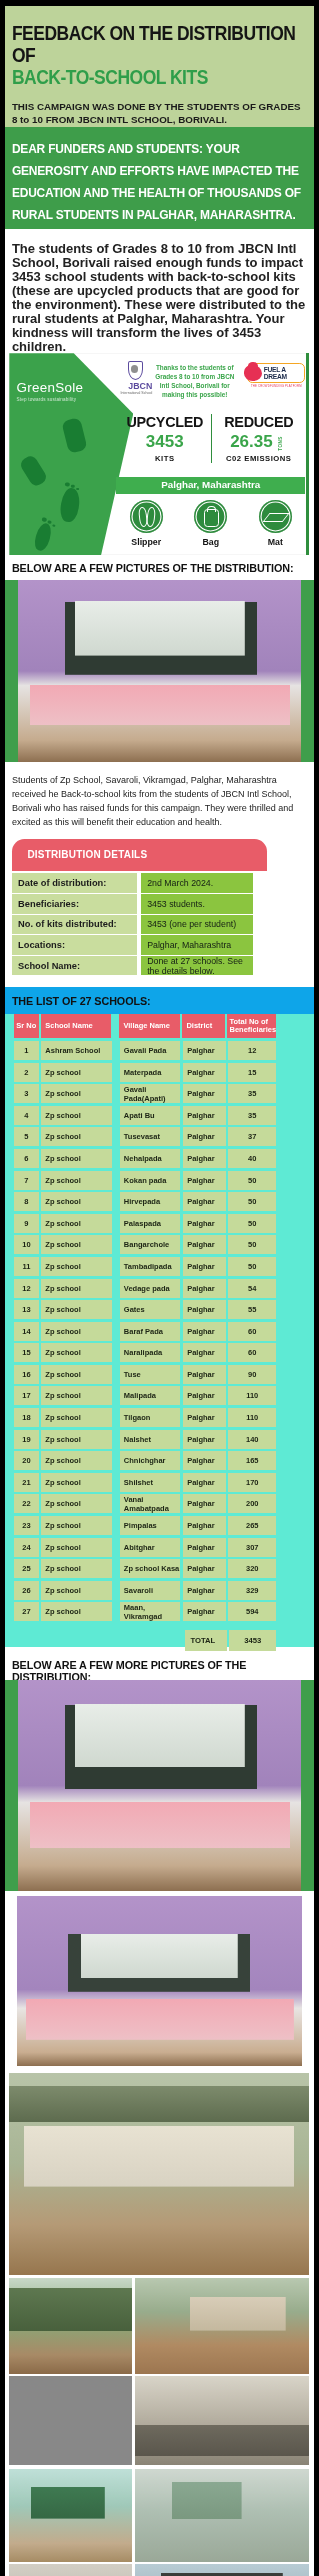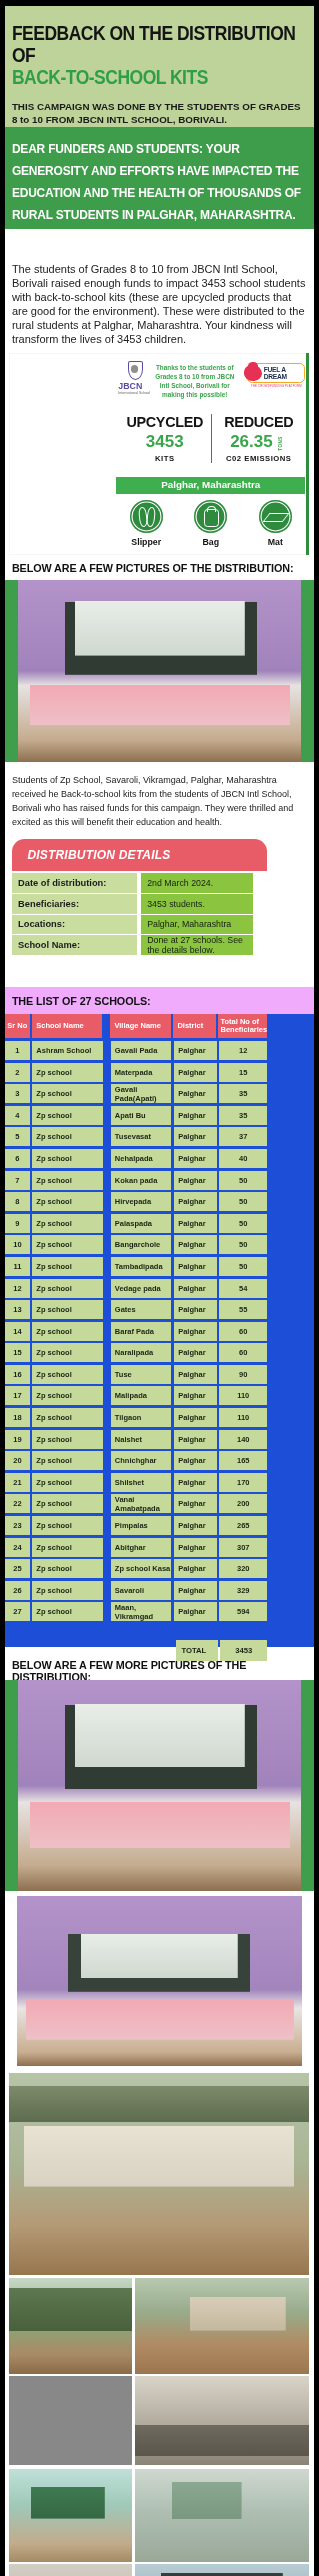--- a/index.html
+++ b/index.html
@@ -11,39 +11,39 @@
   
   .sec-top{height:121px;background:#bdd39a;padding:15.5px 6.7px 0;}
   .title1{font-size:17.5px;font-weight:800;color:#151515;letter-spacing:-0.5px;line-height:1.15;transform:scaleY(1.12);transform-origin:left top;}
   .title2{font-size:17.5px;font-weight:800;color:#2f9e4a;letter-spacing:-0.5px;line-height:1.15;transform:scaleY(1.12);transform-origin:left top;margin-top:4.1px;}
   .subtitle{margin-top:13.4px;font-size:9.8px;line-height:13px;font-weight:700;color:#1a1a1a;}
   .sec-hero{height:102px;background:#3e9d4a;padding:11.3px 6.7px 0;}
   .hero-text{color:#fff;font-size:12px;line-height:20px;font-weight:700;letter-spacing:-0.2px;transform:scaleY(1.1);transform-origin:left top;}
 
   .sec-letter{height:124px;padding:9.3px 6.7px 0;background:#fff;}
   .salutation{font-size:10.8px;font-weight:800;color:#111;}
-  .letter-body{margin-top:24px;font-size:11px;line-height:14px;color:#222;}
+  .letter-body{margin-top:4px;font-size:13px;line-height:14px;color:#222;font-weight:bold;}
   .dist-line{margin-top:22px;font-size:11.3px;font-weight:800;color:#111;}
 
   
   .sec-banner{height:202px;background:#fff;position:relative;padding:0;}
   .banner-box{position:absolute;left:4.1px;top:0;width:300px;height:202px;background:#fff;overflow:hidden;box-shadow:0 0 0 0.5px #eee inset;}
   .right-green-bar{position:absolute;right:0;top:0;bottom:0;width:3.6px;background:#2f8e3d;}
   .green-shape{position:absolute;left:0;top:0;height:100%;width:124px;background:#3ba24b;clip-path:polygon(0 0,52% 0,100% 30%,74% 100%,0 100%);}
   .gs-logo{position:absolute;left:7.2px;top:27px;color:#fff;}
   .gs-name{font-size:13.4px;font-weight:400;letter-spacing:0.3px;}
   .gs-tag{font-size:4.6px;color:rgba(255,255,255,0.75);margin-top:1.5px;letter-spacing:0.2px;}
   .print{position:absolute;background:#197d32;border-radius:7.2px;}
   .print.shoe1{width:18.5px;height:33px;left:56px;top:66px;transform:rotate(-14deg);}
   .print.shoe2{width:16.5px;height:30px;left:15.5px;top:103px;transform:rotate(-32deg);}
   .foot{position:absolute;background:#197d32;border-radius:50% 50% 45% 45%;}
   .foot.f1{width:17.5px;height:34px;left:52px;top:135px;transform:rotate(8deg);}
   .foot.f1::before,.foot.f2::before{content:"";position:absolute;top:-5.2px;left:1px;width:4.6px;height:4.6px;border-radius:50%;background:#197d32;box-shadow:5.7px 1px 0 -0.5px #197d32,10.8px 3.1px 0 -1px #197d32;}
   .foot.f2{width:14.4px;height:28px;left:27px;top:170px;transform:rotate(16deg);}
-  .jbcn-mini{position:absolute;left:109px;top:8.2px;width:34px;text-align:left;}
+  .jbcn-mini{position:absolute;left:109px;top:8.2px;width:34px;text-align:right;}
   .shield{width:15.5px;height:18.5px;margin:0 auto;border:1.5px solid #5c4b9e;border-radius:2.1px 2.1px 50% 50%/2.1px 2.1px 60% 60%;background:#fff;position:relative;}
   .shield::after{content:"";position:absolute;left:2.1px;top:3.1px;width:7.2px;height:7.2px;border-radius:50%;background:#8f8f8f;}
   .jbcn-mini-name{font-size:8.8px;font-weight:800;color:#5c4b9e;margin-top:1px;}
   .jbcn-mini-sub{font-size:3.6px;color:#666;margin-top:0.5px;}
   .thanks{position:absolute;left:145px;top:11.3px;width:81px;text-align:center;font-size:6.4px;line-height:8.8px;font-weight:800;color:#3aa54a;}
   .fuel{position:absolute;left:238px;top:10.3px;width:58px;}
   .fuel-box{border:1.5px solid #f5a623;border-radius:5.2px;padding:1.5px 3.1px 1.5px 15.5px;position:relative;background:#fff;}
   .fuel-cloud{position:absolute;left:-4.1px;top:1px;width:17.5px;height:15.5px;background:#e63054;border-radius:45% 55% 50% 50%;}
   .fuel-cloud::before{content:"";position:absolute;left:4.1px;top:-3.6px;width:9.3px;height:8.2px;background:#e63054;border-radius:50%;}
   .fuel-name{font-size:6.7px;line-height:7.2px;font-weight:800;color:#1b2a4a;letter-spacing:-0.3px;}
@@ -114,41 +114,41 @@
     linear-gradient(180deg,#cfd8d0 0%,#aebfb2 45%,#9aa898 100%);}
   .ph-slippers{background:
     linear-gradient(#e8e4da,#d8d4ca) 50% 30%/80% 45% no-repeat,
     linear-gradient(180deg,#d2cec4 0%,#bcb8ae 55%,#d8d2c8 100%);}
   .ph-hall{background:
     linear-gradient(#3a3e3a,#2e322e) 50% 12%/70% 20% no-repeat,
     linear-gradient(180deg,#b8ccd4 0%,#a0b4bc 40%,#e2e2dc 75%,#cfcfc6 100%);}
 
   
   .details-header{margin:6.7px 0 0 6.7px;width:255px;height:32px;background:#e85c68;border-radius:12.4px 12.4px 0 0;display:flex;align-items:center;padding-left:15.5px;}
-  .details-header span{color:#fff;font-size:12px;font-weight:800;letter-spacing:0.2px;font-style:italic;}
+  .details-header span{color:#fff;font-size:10px;font-weight:800;letter-spacing:0.2px;}
   .details-table{margin:2.6px 0 0 6.7px;width:263px;}
   .details-row{display:flex;margin-bottom:1px;}
   .details-label{width:125px;height:19.6px;background:#c9dd9e;display:flex;align-items:center;padding-left:6.2px;font-size:9.3px;font-weight:800;color:#1c1c1c;}
   .details-value{width:112px;height:19.6px;background:#8bc53f;margin-left:4.1px;display:flex;align-items:center;padding-left:6.2px;font-size:8.8px;color:#152015;}
   .sec-details{background:#fff;height:148px;}
-  .sec-schools-heading{background:#f0abfc;height:27px;padding:8.2px 6.7px 0;}
+  .sec-schools-heading{background:#0ea5e9;height:27px;padding:8.2px 6.7px 0;}
 
   
-  .sec-schools{background:#1d4ed8;height:633px;padding-left:0;}
+  .sec-schools{background:#5eead4;height:633px;padding-left:9px;}
   .schools-grid{width:262px;}
   .s-header{display:flex;height:24px;margin-bottom:3.1px;}
   .s-header .hc{background:#e85c68;color:#fff;font-weight:700;font-size:7.5px;display:flex;align-items:center;padding-left:4.1px;line-height:8.2px;}
   .s-row{display:flex;height:19px;margin-bottom:2.6px;}
   .s-row .c{background:#c5da9a;color:#1c2414;font-size:7.5px;font-weight:600;display:flex;align-items:center;padding-left:4.1px;}
   .w-sr{width:25px;justify-content:center;padding-left:0!important;}
   .w-school{width:72px;margin-left:2.6px;}
   .w-village{width:62px;margin-left:8px;}
   .w-district{width:44px;margin-left:2.6px;}
   .w-total{width:49px;margin-left:2.1px;justify-content:center;padding-left:0!important;}
-  .total-row{display:flex;margin:19px 0 0 171px;height:20.6px;}
+  .total-row{display:flex;margin:9px 0 0 171px;height:20.6px;}
   .total-label{width:44px;background:#c5da9a;display:flex;align-items:center;padding-left:5.2px;font-size:7.7px;font-weight:800;color:#1c2414;}
   .total-value{width:49px;margin-left:2.1px;background:#c5da9a;display:flex;align-items:center;justify-content:center;font-size:7.7px;font-weight:800;color:#1c2414;}
 </style>
 </head>
 <body>
 
 <div class="frame">
   <div class="col">
 
     <div class="sec-top">
@@ -161,20 +161,30 @@
       <div class="hero-text">DEAR FUNDERS AND STUDENTS: YOUR GENEROSITY AND EFFORTS HAVE IMPACTED THE EDUCATION AND THE HEALTH OF THOUSANDS OF RURAL STUDENTS IN PALGHAR, MAHARASHTRA.</div>
     </div>
 
     <div class="sec-letter">
       <div class="letter-body">The students of Grades 8 to 10 from JBCN Intl School, Borivali raised enough funds to impact 3453 school students with back-to-school kits (these are upcycled products that are good for the environment). These were distributed to the rural students at Palghar, Maharashtra. Your kindness will transform the lives of 3453 children.</div>
       <div class="dist-line">The distribution was done on 2nd March, 2024.</div>
     </div>
 
     <div class="sec-banner">
       <div class="banner-box">
+        <div class="green-shape">
+          <div class="gs-logo">
+            <div class="gs-name">GreenSole</div>
+            <div class="gs-tag">Step towards sustainability</div>
+          </div>
+          <div class="print shoe1"></div>
+          <div class="print shoe2"></div>
+          <div class="foot f1"></div>
+          <div class="foot f2"></div>
+        </div>
         <div class="jbcn-mini">
           <div class="shield"></div>
           <div class="jbcn-mini-name">JBCN</div>
           <div class="jbcn-mini-sub">International School</div>
         </div>
         <div class="thanks">Thanks to the students of Grades 8 to 10 from JBCN Intl School, Borivali for making this possible!</div>
         <div class="fuel">
           <div class="fuel-box">
             <div class="fuel-cloud"></div>
             <div class="fuel-name">FUEL A DREAM</div>
@@ -233,20 +243,24 @@
       <div class="details-table">
           <div class="details-row">
             <div class="details-label">Date of distribution:</div>
             <div class="details-value">2nd March 2024.</div>
           </div>
           <div class="details-row">
             <div class="details-label">Beneficiaries:</div>
             <div class="details-value">3453 students.</div>
           </div>
           <div class="details-row">
+            <div class="details-label">No. of kits distributed:</div>
+            <div class="details-value">3453 (one per student)</div>
+          </div>
+          <div class="details-row">
             <div class="details-label">Locations:</div>
             <div class="details-value">Palghar, Maharashtra</div>
           </div>
           <div class="details-row">
             <div class="details-label">School Name:</div>
             <div class="details-value">Done at 27 schools. See the details below.</div>
           </div>
         </div>
     </div>
 

